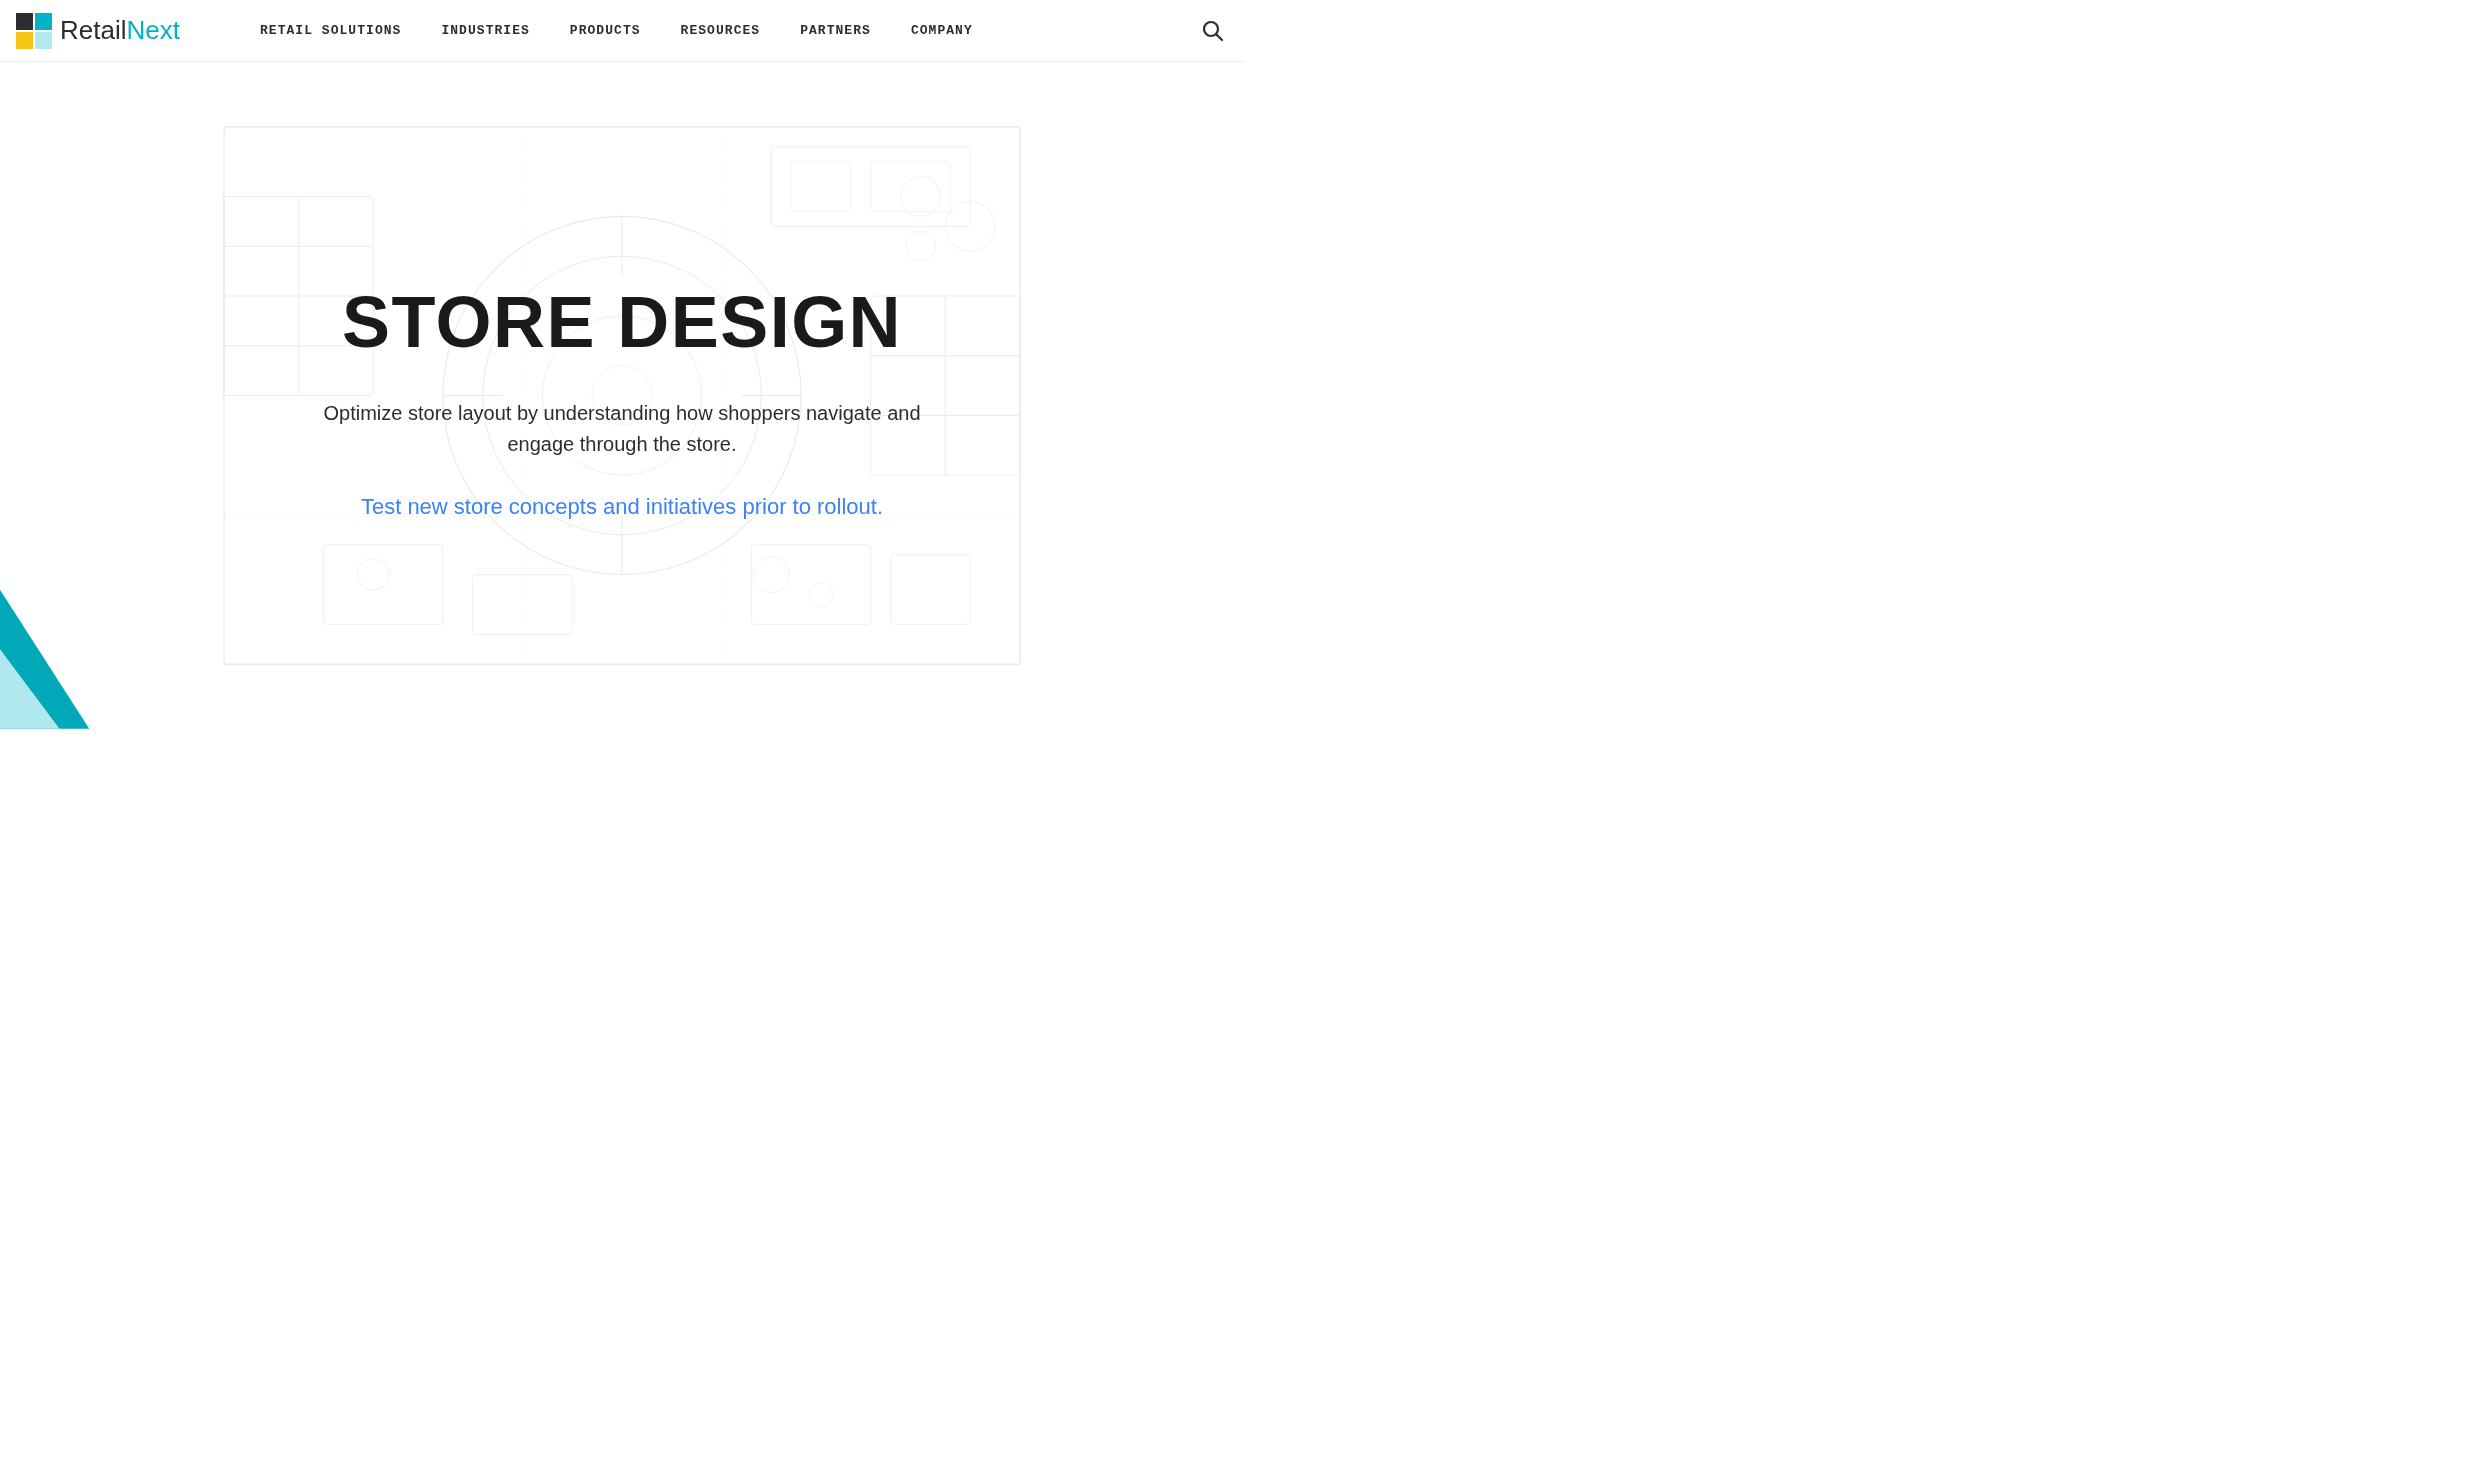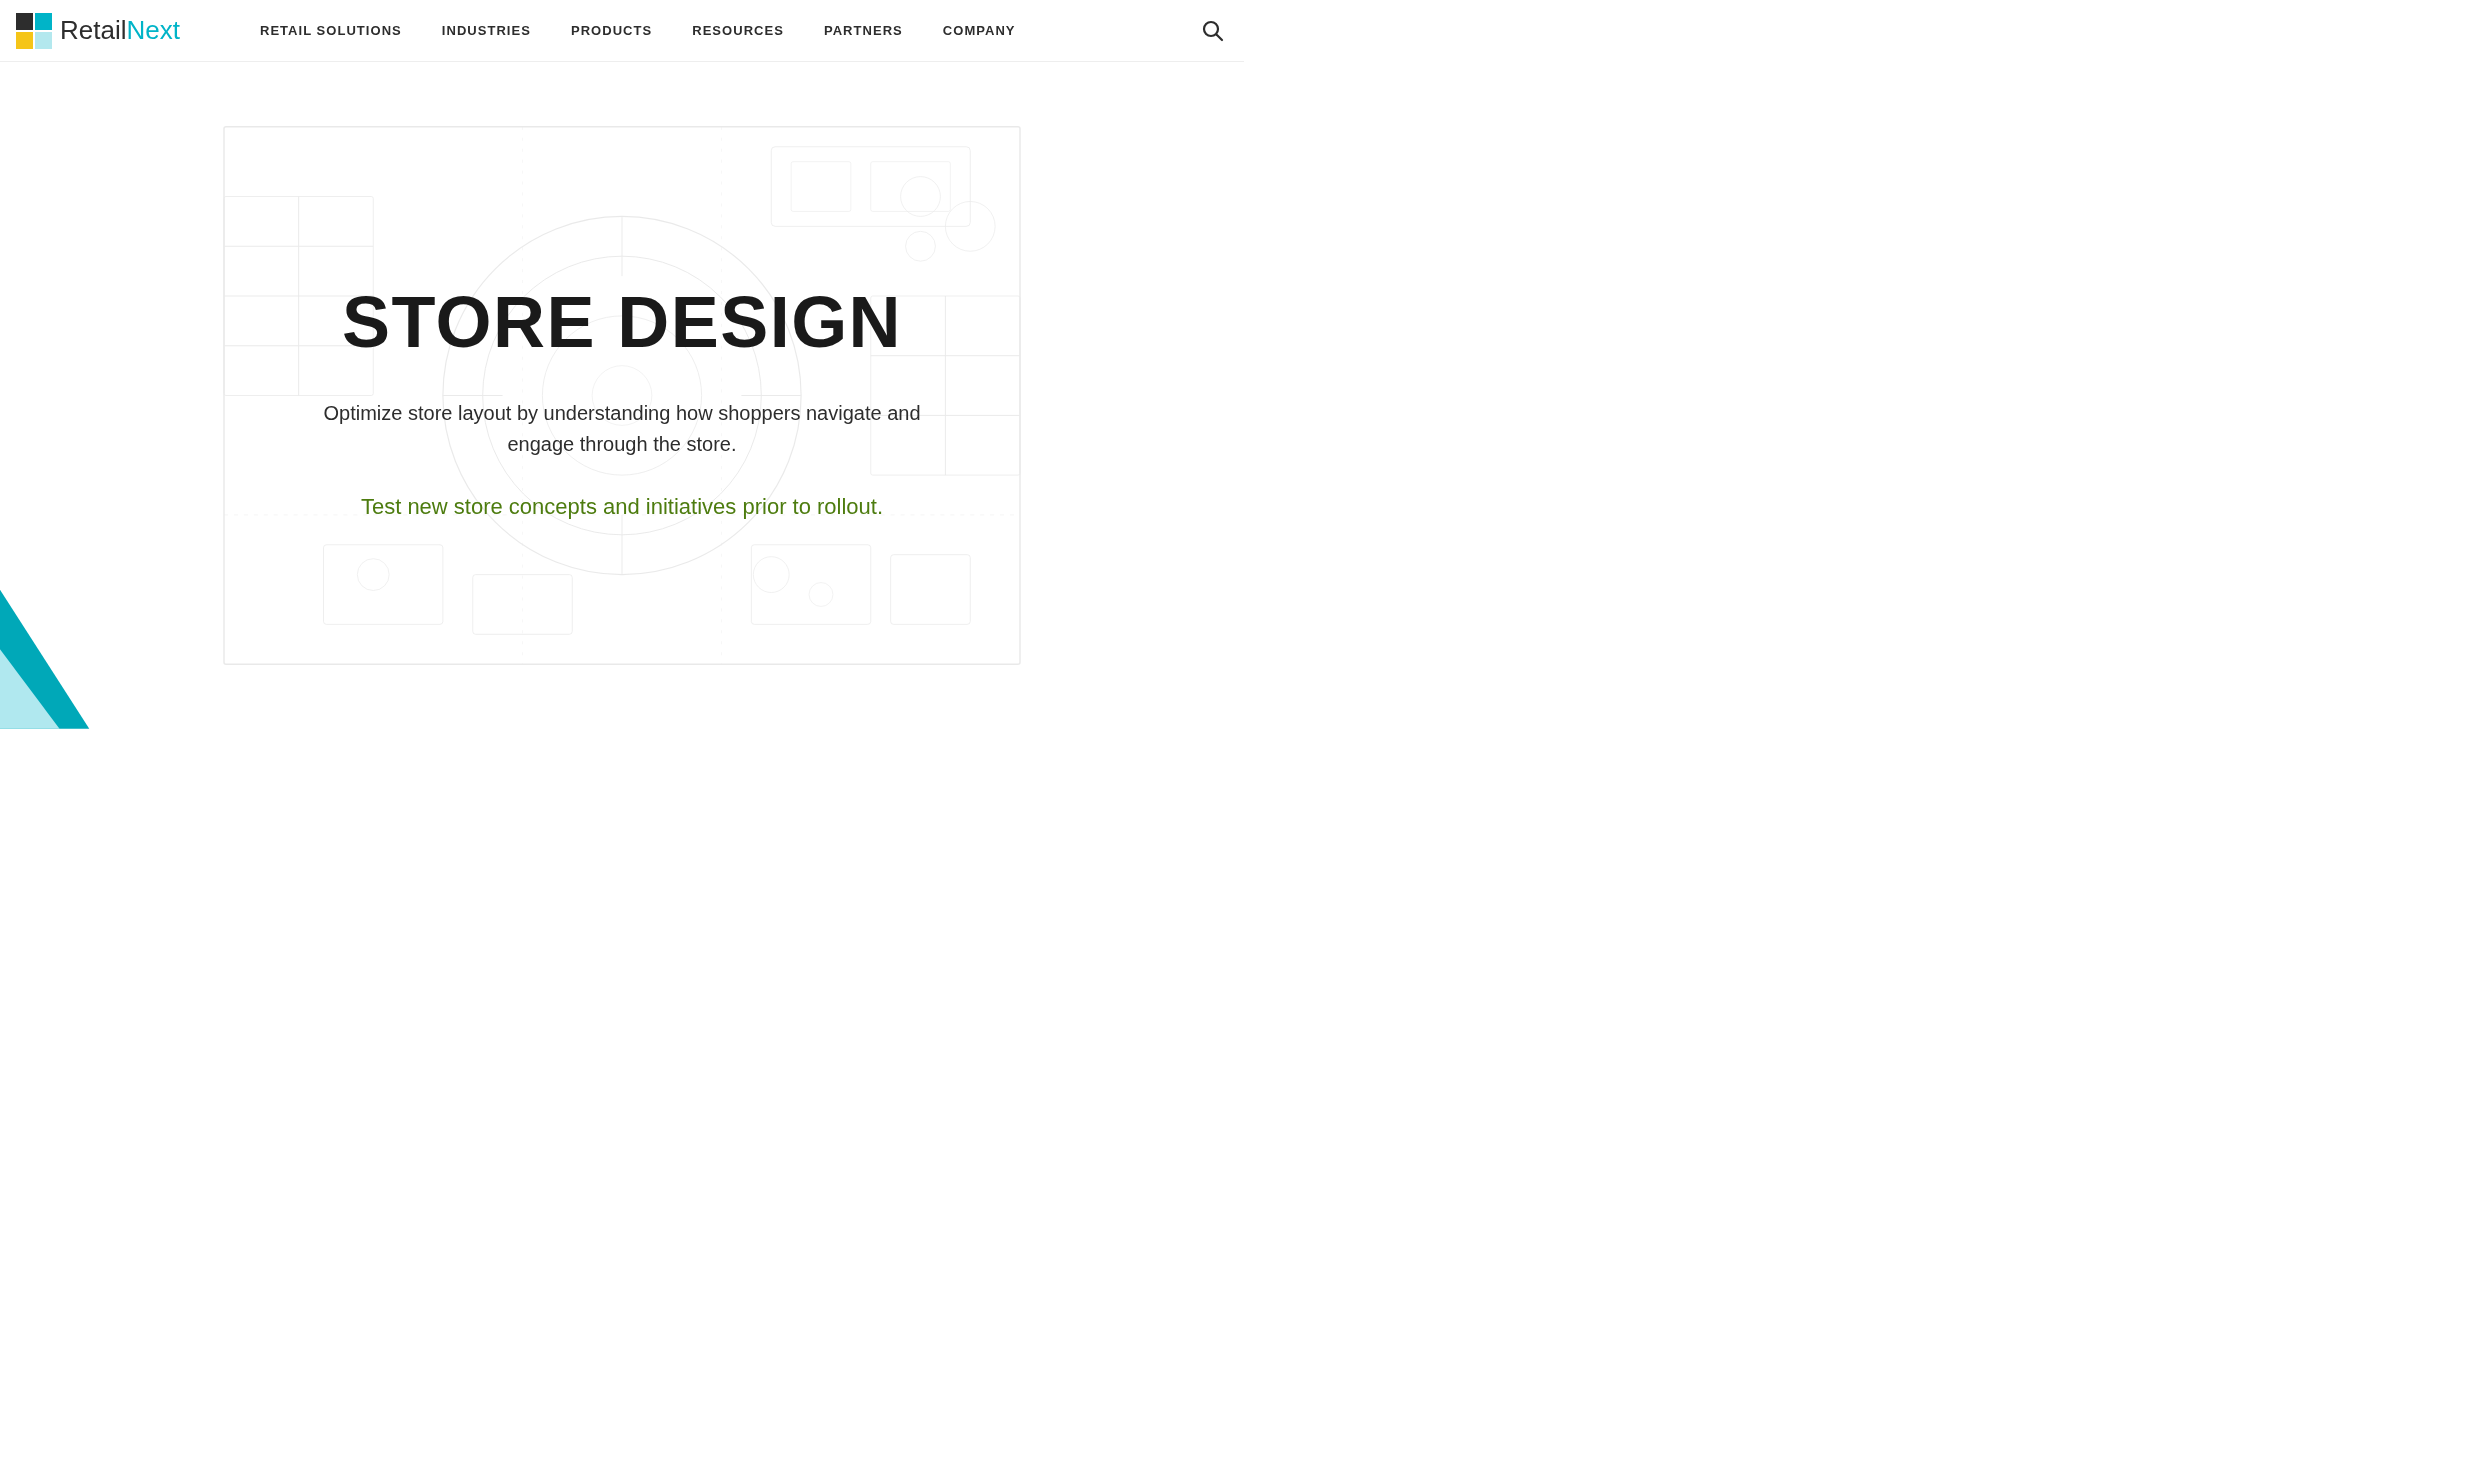--- a/index.html
+++ b/index.html
@@ -52,20 +52,21 @@
     .logo-text span.next {
       color: #00b4c8;
       font-weight: 400;
     }
 
     nav {
       display: flex;
       align-items: center;
       gap: 0;
       flex: 1;
+      font-family: Liberation Mono, monospace;
     }
 
     .nav-item {
       font-size: 13px;
       font-weight: 700;
       letter-spacing: 0.08em;
       color: #2d2d2d;
       text-transform: uppercase;
       padding: 0 20px;
       cursor: pointer;
@@ -144,21 +145,21 @@
     .hero-description-1 {
       font-size: 20px;
       color: #2d2d2d;
       line-height: 1.55;
       margin-bottom: 30px;
       font-weight: 400;
     }
 
     .hero-description-2 {
       font-size: 22px;
-      color: #4d7c0f;
+      color: #3b82f6;
       line-height: 1.55;
       font-weight: 400;
     }
   </style>
 </head>
 <body>
 
 <header>
   <a class="logo-container" href="#">
 

